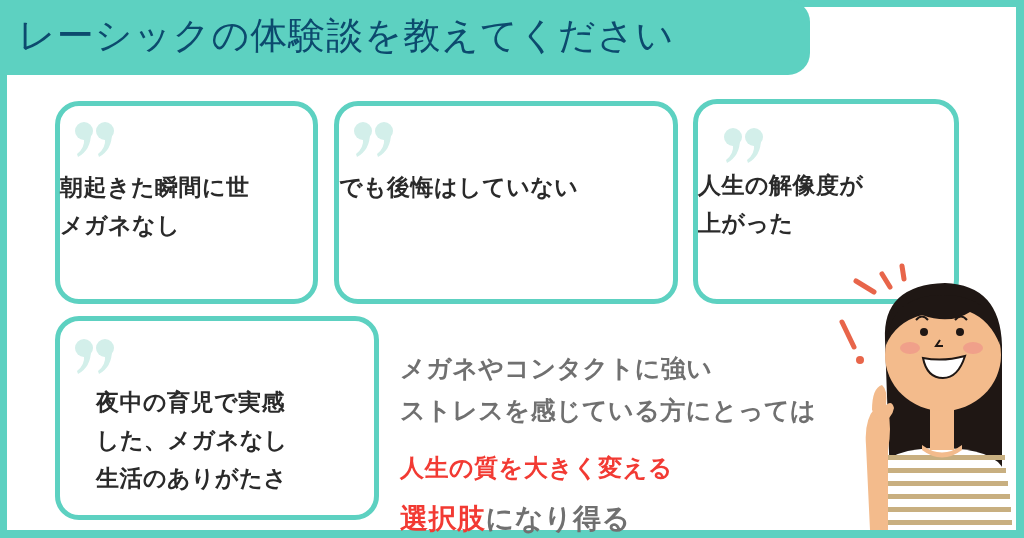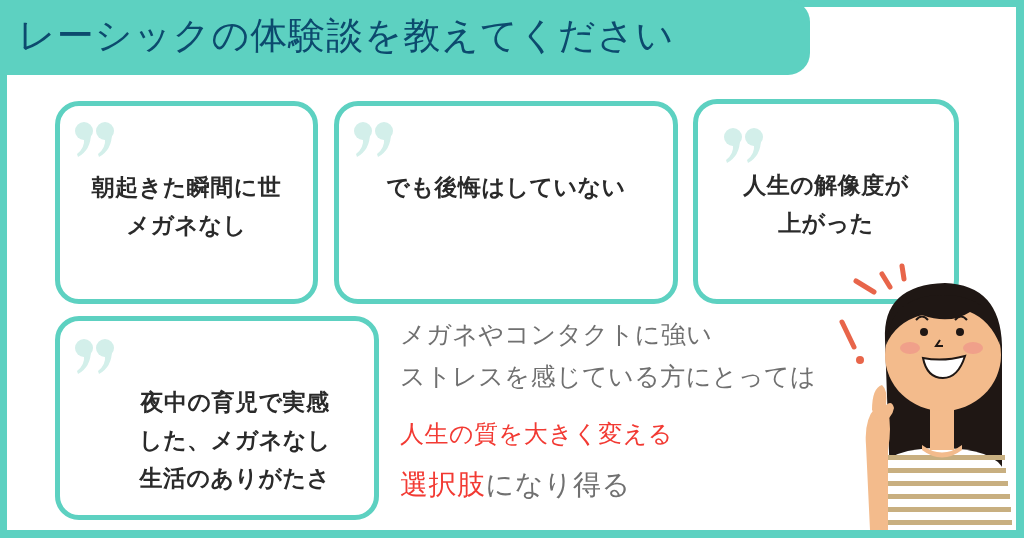--- a/index.html
+++ b/index.html
@@ -29,27 +29,28 @@
       margin-top: -4px;
     }
     .card {
       position: absolute; box-sizing: border-box;
       border: 5px solid #5dd1c1; border-radius: 24px; background: #ffffff;
     }
     .quote-icon {
       position: absolute; left: 14px; top: 14px; width: 44px; height: 40px;
     }
     .card-text {
-      position: absolute; left: 0; right: 0; text-align: center;
+      position: absolute; left: 0; right: 0; text-align: left;
       font-weight: bold; color: #2a2a2a; font-size: 23px; line-height: 38px;
       letter-spacing: 0.5px;
     }
     .msg {
-      position: absolute; left: 400px; font-weight: normal; white-space: nowrap;
+      position: absolute; left: 400px; font-weight: bold; white-space: nowrap;
       letter-spacing: 0.5px;
+      margin-top: 34px;
     }
     .msg-gray { color: #707070; font-size: 25px; }
     .msg-red { color: #f23a33; font-size: 24px; }
     .person { position: absolute; left: 830px; top: 250px; width: 186px; height: 280px; }
   </style>
 </head>
 <body>
 
 <div class="frame"></div>
 

